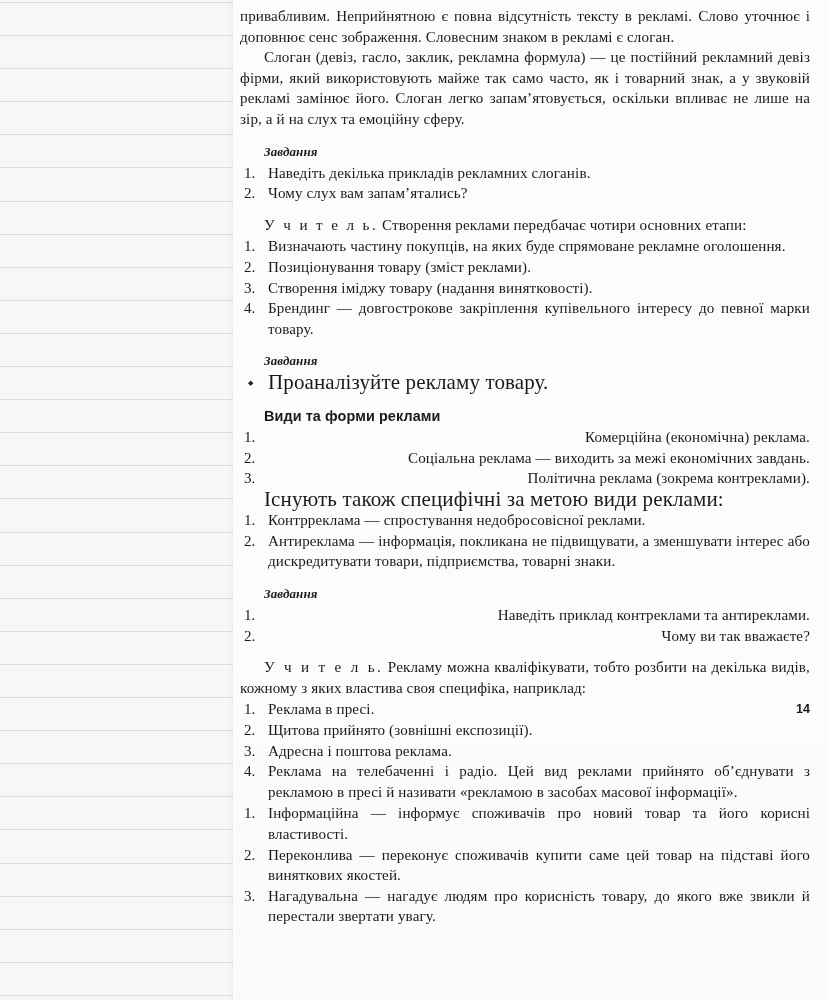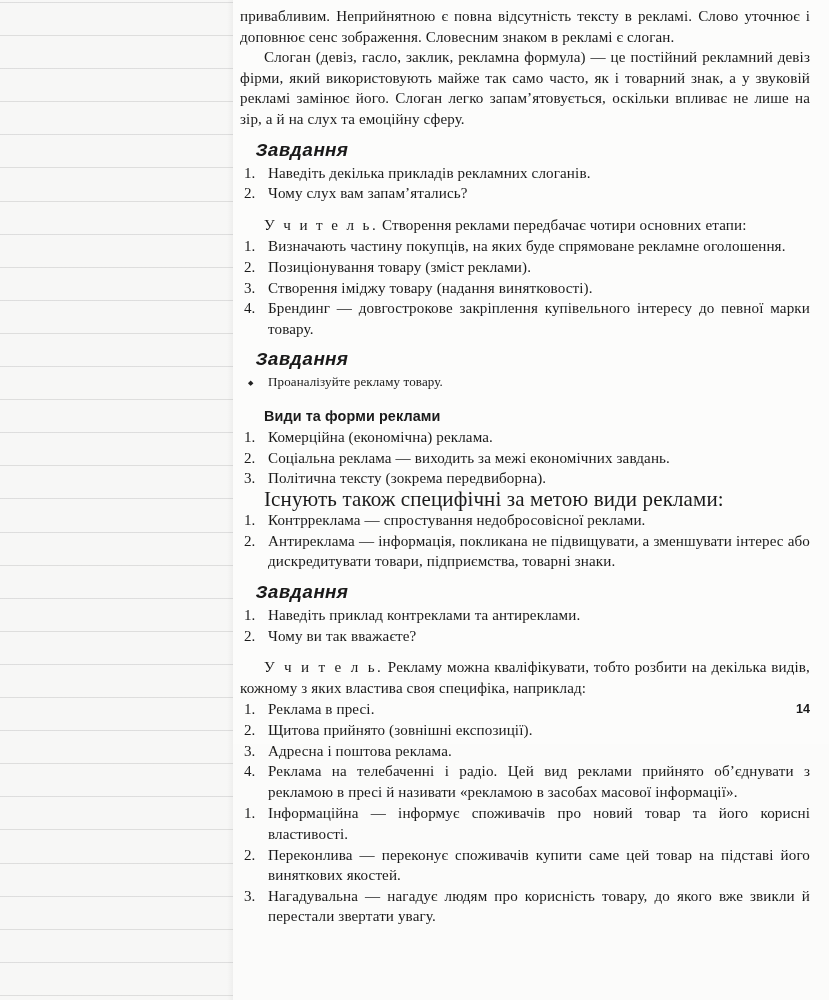--- a/index.html
+++ b/index.html
@@ -76,26 +76,26 @@
     line-height: 20.6px;
     text-align: justify;
     text-justify: inter-word;
     hyphens: manual;
     letter-spacing: .12px;
   }
   p.para.indent { text-indent: 24px; }
 
   
   .h-task {
-    font-family: Liberation Mono, monospace;
+    font-family: Liberation Serif, serif;
     font-weight: bold;
     font-style: italic;
-    font-size: 19px;
+    font-size: 13px;
     line-height: 19px;
-    margin: 12px 0 2px 16px;
+    margin: 12px 0 2px 24px;
     letter-spacing: .1px;
   }
   .h-bold {
     font-family: "Liberation Sans", "DejaVu Sans", sans-serif;
     font-weight: bold;
     font-size: 14.4px;
     line-height: 19px;
     margin: 14px 0 1px 24px;
     letter-spacing: .1px;
   }
@@ -140,32 +140,32 @@
   ol.nlist > li::before {
     content: counter(li) ".";
     position: absolute;
     left: 4px;
     top: 0;
     width: 20px;
     text-align: left;
     font-size: 15.1px;
     letter-spacing: 0;
   }
-  ol.nlist.tight > li { text-align: left; }
+  ol.nlist.tight > li { text-align: right; }
 
   
   ul.blist {
     list-style: none;
     margin: 1px 0 0 0;
     padding: 0;
   }
   ul.blist > li {
     position: relative;
     padding-left: 28px;
-    font-size: 13px;
+    font-size: 21px;
     line-height: 20.6px;
     letter-spacing: .12px;
   }
   ul.blist > li::before {
     content: "\25C6";
     position: absolute;
     left: 8px;
     top: 0px;
     font-size: 7px;
     line-height: 22px;
@@ -219,21 +219,21 @@
 
     <div class="h-task">Завдання</div>
     <ul class="blist">
       <li>Проаналізуйте рекламу товару.</li>
     </ul>
 
     <div class="h-bold">Види та форми реклами</div>
     <ol class="nlist tight">
       <li>Комерційна (економічна) реклама.</li>
       <li>Соціальна реклама — виходить за межі економічних завдань.</li>
-      <li>Політична тексту (зокрема передвиборна).</li>
+      <li>Політична реклама (зокрема контреклами).</li>
     </ol>
     <div class="runon">Існують також специфічні за метою види реклами:</div>
     <ol class="nlist">
       <li>Контрреклама — спростування недобросовісної реклами.</li>
       <li>Антиреклама — інформація, покликана не підвищувати, а зменшувати інтерес або дискредитувати товари, підприємства, товарні знаки.</li>
     </ol>
 
     <div class="h-task">Завдання</div>
     <ol class="nlist tight">
       <li>Наведіть приклад контреклами та антиреклами.</li>

